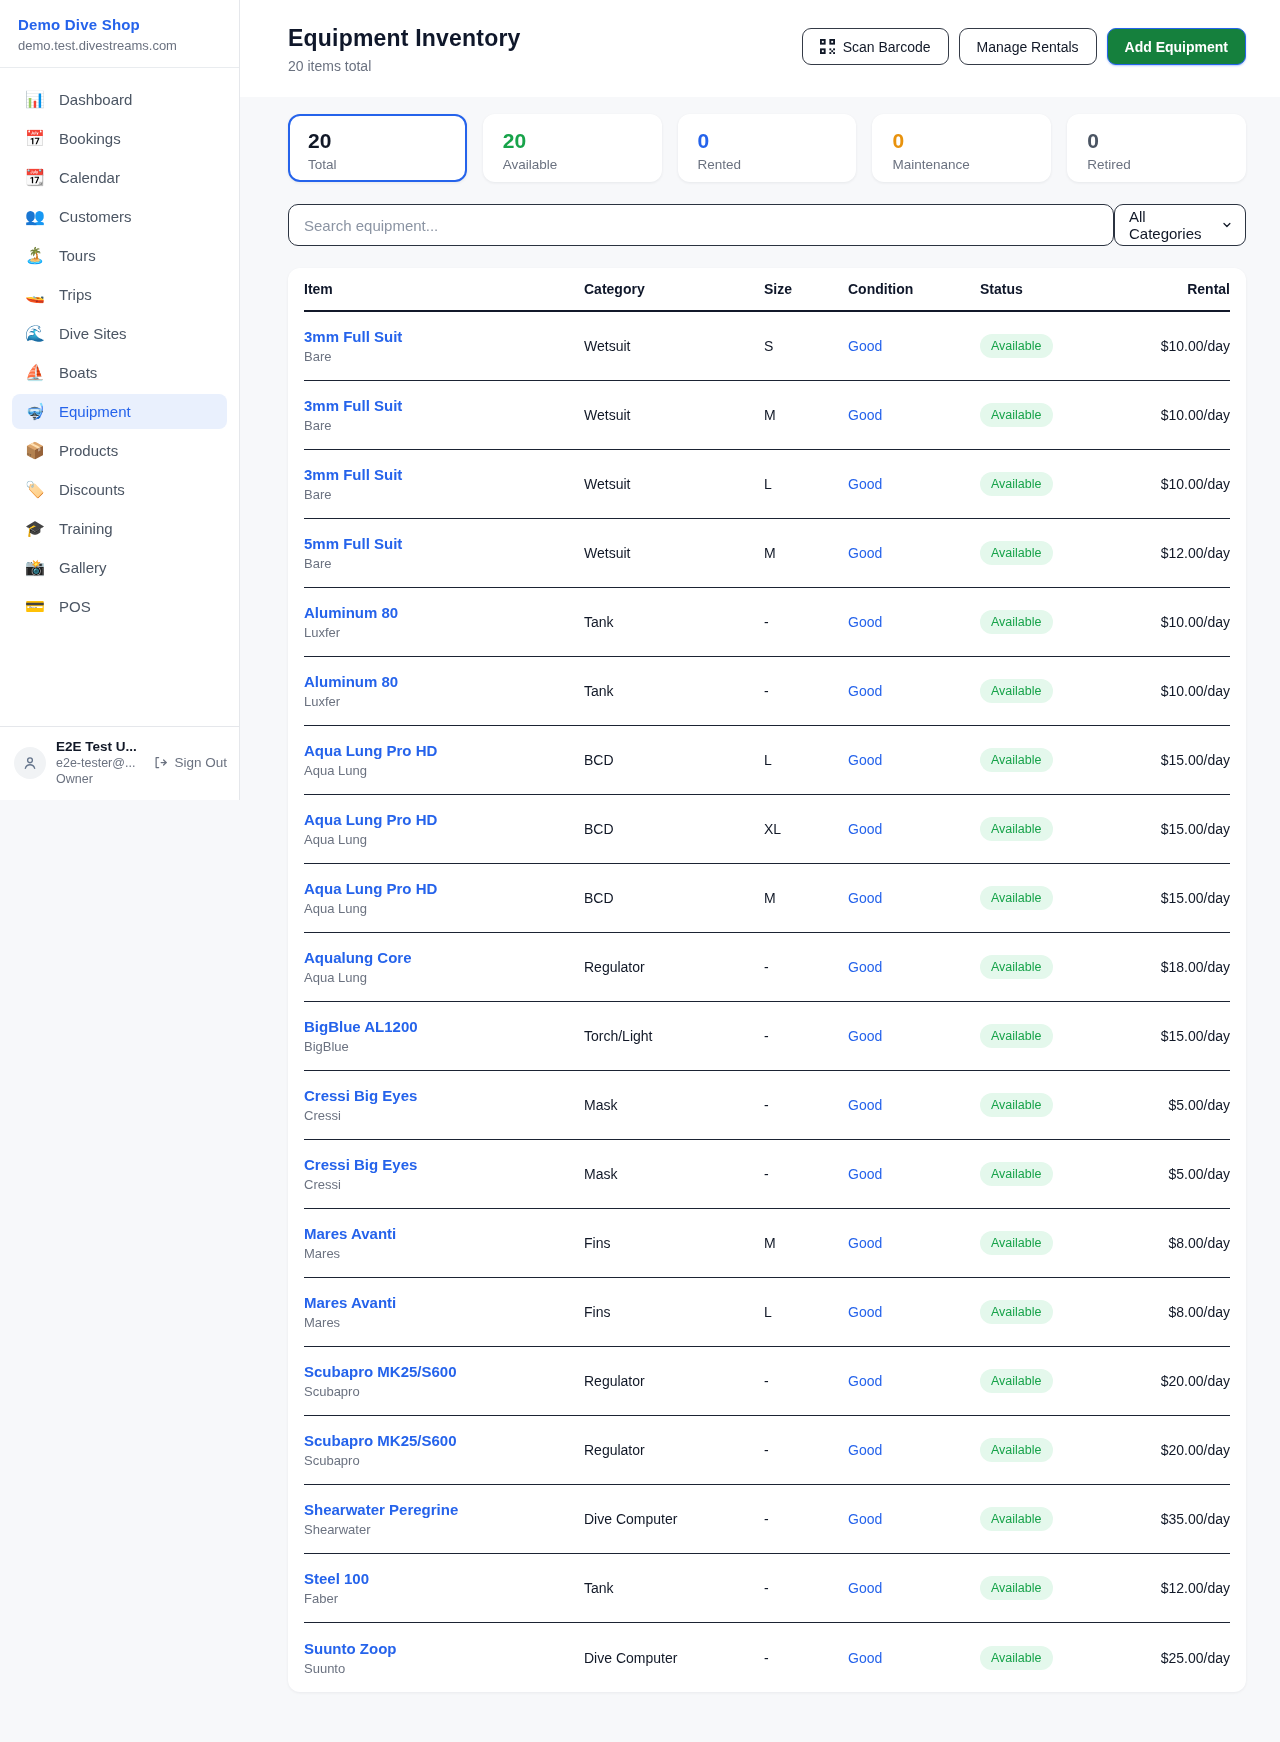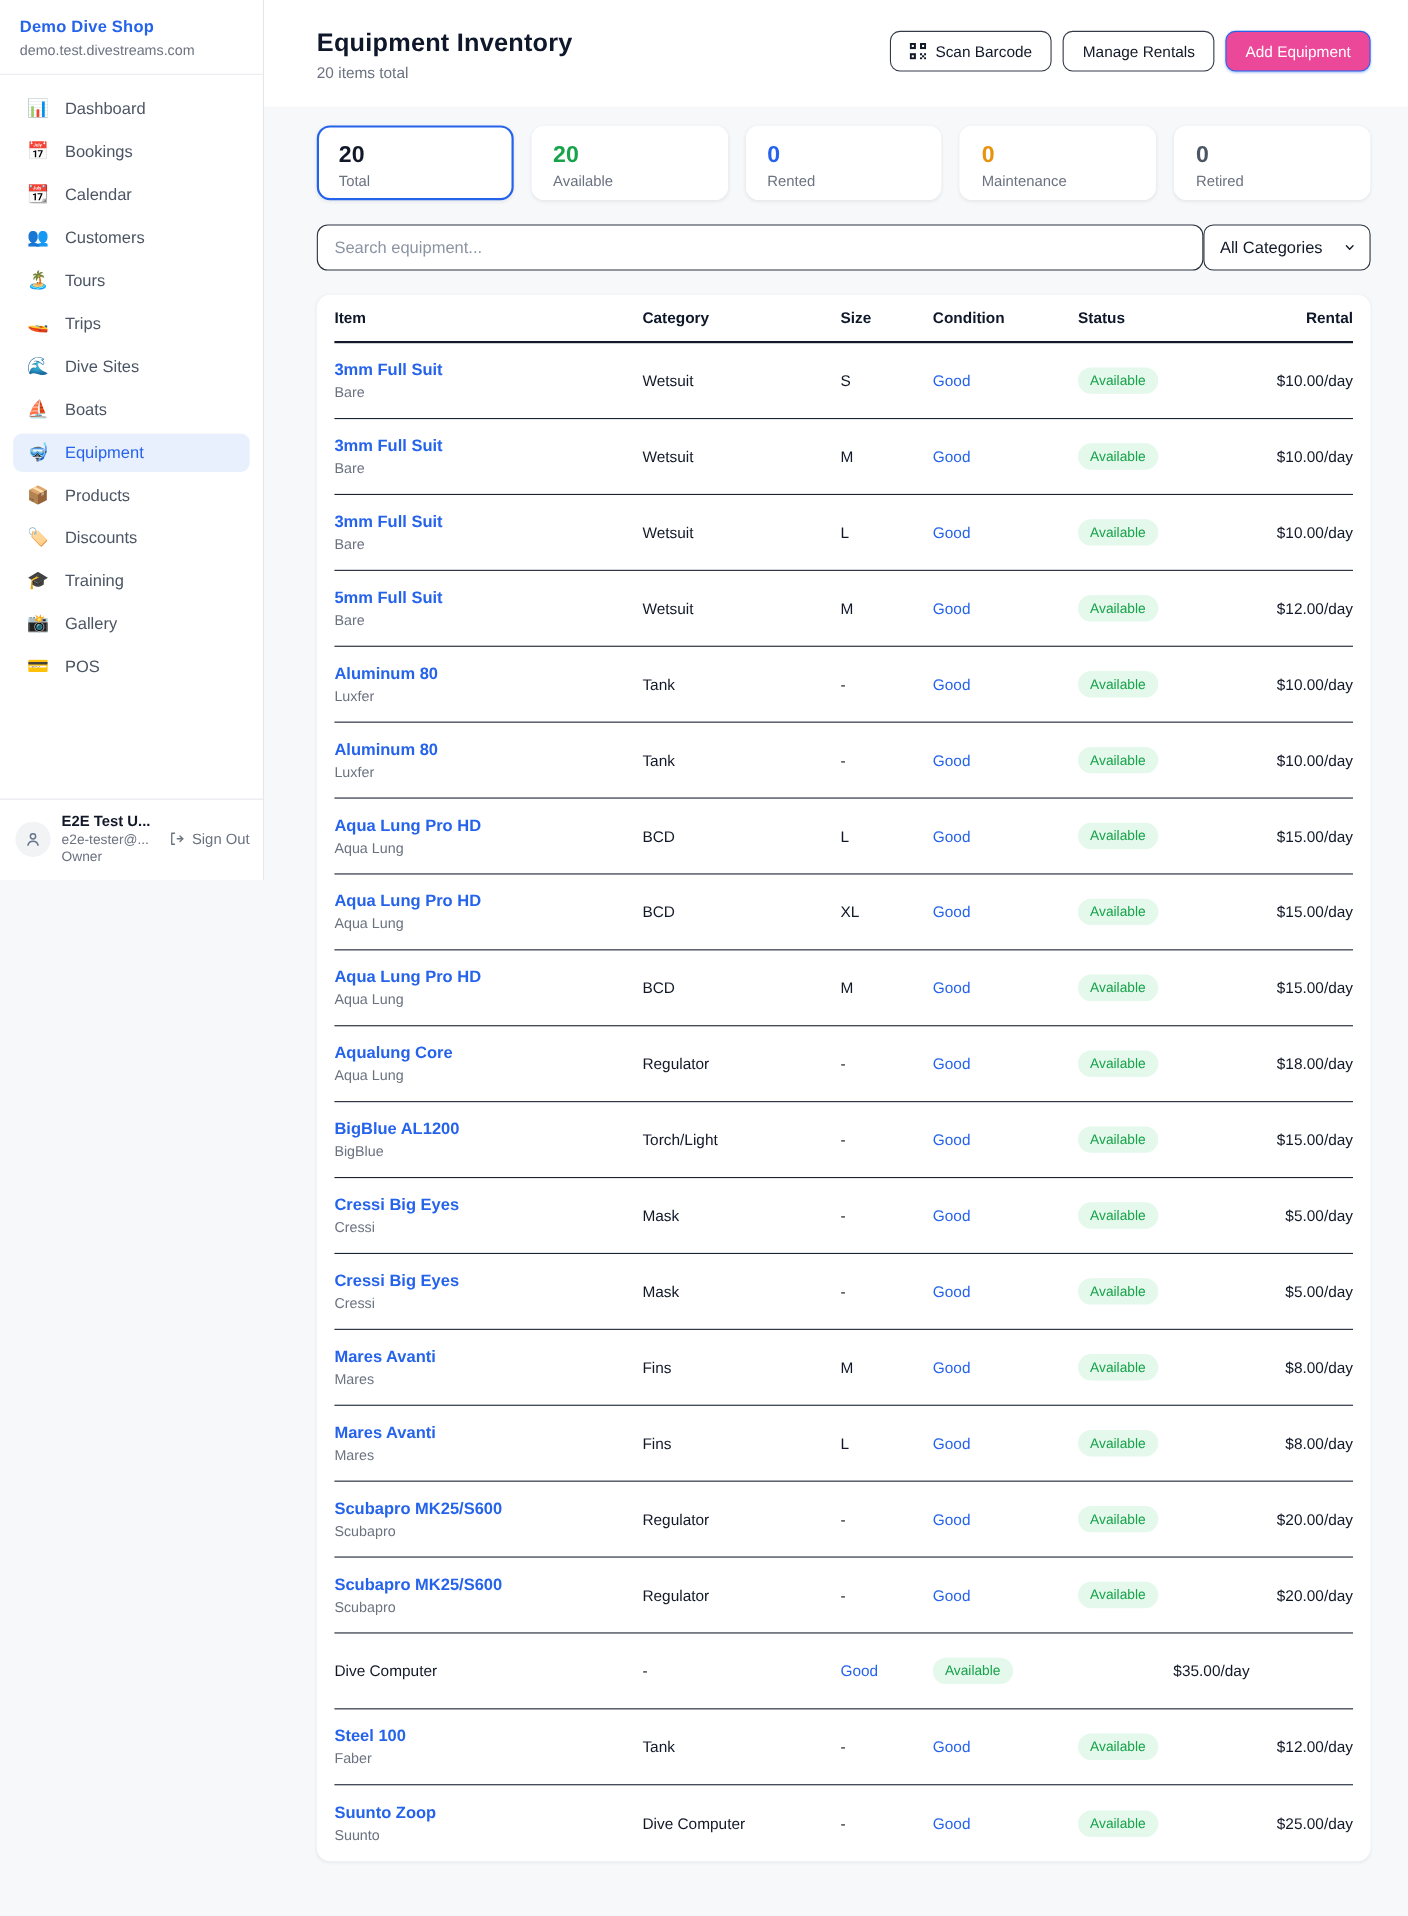--- a/index.html
+++ b/index.html
@@ -50,41 +50,41 @@
     padding:25px 34px 0 48px;
   }
   .page-title { font-size:23px; font-weight:bold; color:#0f172a; letter-spacing:.2px; }
   .page-subtitle { margin-top:6px; font-size:14px; color:#6b7280; }
   .top-actions { margin-left:auto; display:flex; gap:10px; padding-top:3px; }
   .btn {
     display:inline-flex; align-items:center; gap:8px; height:37px;
     padding:0 17px; border-radius:9px; font-size:14px; cursor:pointer;
     background:#fff; border:1px solid #343a46; color:#111827; font-weight:500;
   }
-  .btn-primary { background:#ec4899; border-color:#2563eb; color:#fff; font-weight:400; box-shadow:0 1px 2px rgba(37,99,235,.35);align-items:center; }
+  .btn-primary { background:#15803d; border-color:#2563eb; color:#fff; font-weight:700; box-shadow:0 1px 2px rgba(37,99,235,.35);align-items:center; }
   
   .main { position:absolute; left:240px; top:97px; width:1040px; padding:17px 34px 0 48px; }
   .stats-row { display:flex; gap:16px; }
   .stat-card {
     flex:1; height:68px; background:#fff; border-radius:12px;
     border:2px solid transparent; box-shadow:0 1px 3px rgba(16,24,40,.07);
     padding:13px 18px; cursor:pointer;
   }
   .stat-card.selected { border-color:#2563eb; }
   .stat-value { font-size:21px; font-weight:bold; }
   .stat-label { margin-top:4px; font-size:13.5px; color:#6b7280; }
   .filter-row { margin-top:22px; display:flex; gap:0; }
   .search-input {
     flex:1; height:42px; border:1px solid #2b3340; border-radius:10px;
     padding:0 15px; font-size:15px; font-family:"Liberation Sans",sans-serif;
     background:#fff; color:#111827; outline:none;
   }
   .search-input::placeholder { color:#8b94a3; }
   .select {
-    width:152px; height:42px; border:1px solid #2b3340; border-radius:9px;
+    width:132px; height:42px; border:1px solid #2b3340; border-radius:9px;
     background:#fff; display:flex; align-items:center; justify-content:space-between;
     padding:0 12px 0 14px; font-size:15px; color:#111827; cursor:pointer;
   }
   
   .table-card {
     margin-top:22px; background:#fff; border-radius:12px;
     box-shadow:0 1px 3px rgba(16,24,40,.06); padding:0 16px; overflow:hidden;
   }
   .thead, .trow {
     display:grid;
@@ -559,20 +559,24 @@
     <div class="cell">
       <a class="condition-link">Good</a>
     </div>
     <div class="cell">
       <span class="status-badge">Available</span>
     </div>
     <div class="cell rental-cell">$20.00/day</div>
   </div>
 
   <div class="trow">
+    <div class="cell">
+      <a class="item-name">Shearwater Peregrine</a>
+      <div class="item-brand">Shearwater</div>
+    </div>
     <div class="cell">Dive Computer</div>
     <div class="cell">-</div>
     <div class="cell">
       <a class="condition-link">Good</a>
     </div>
     <div class="cell">
       <span class="status-badge">Available</span>
     </div>
     <div class="cell rental-cell">$35.00/day</div>
   </div>

